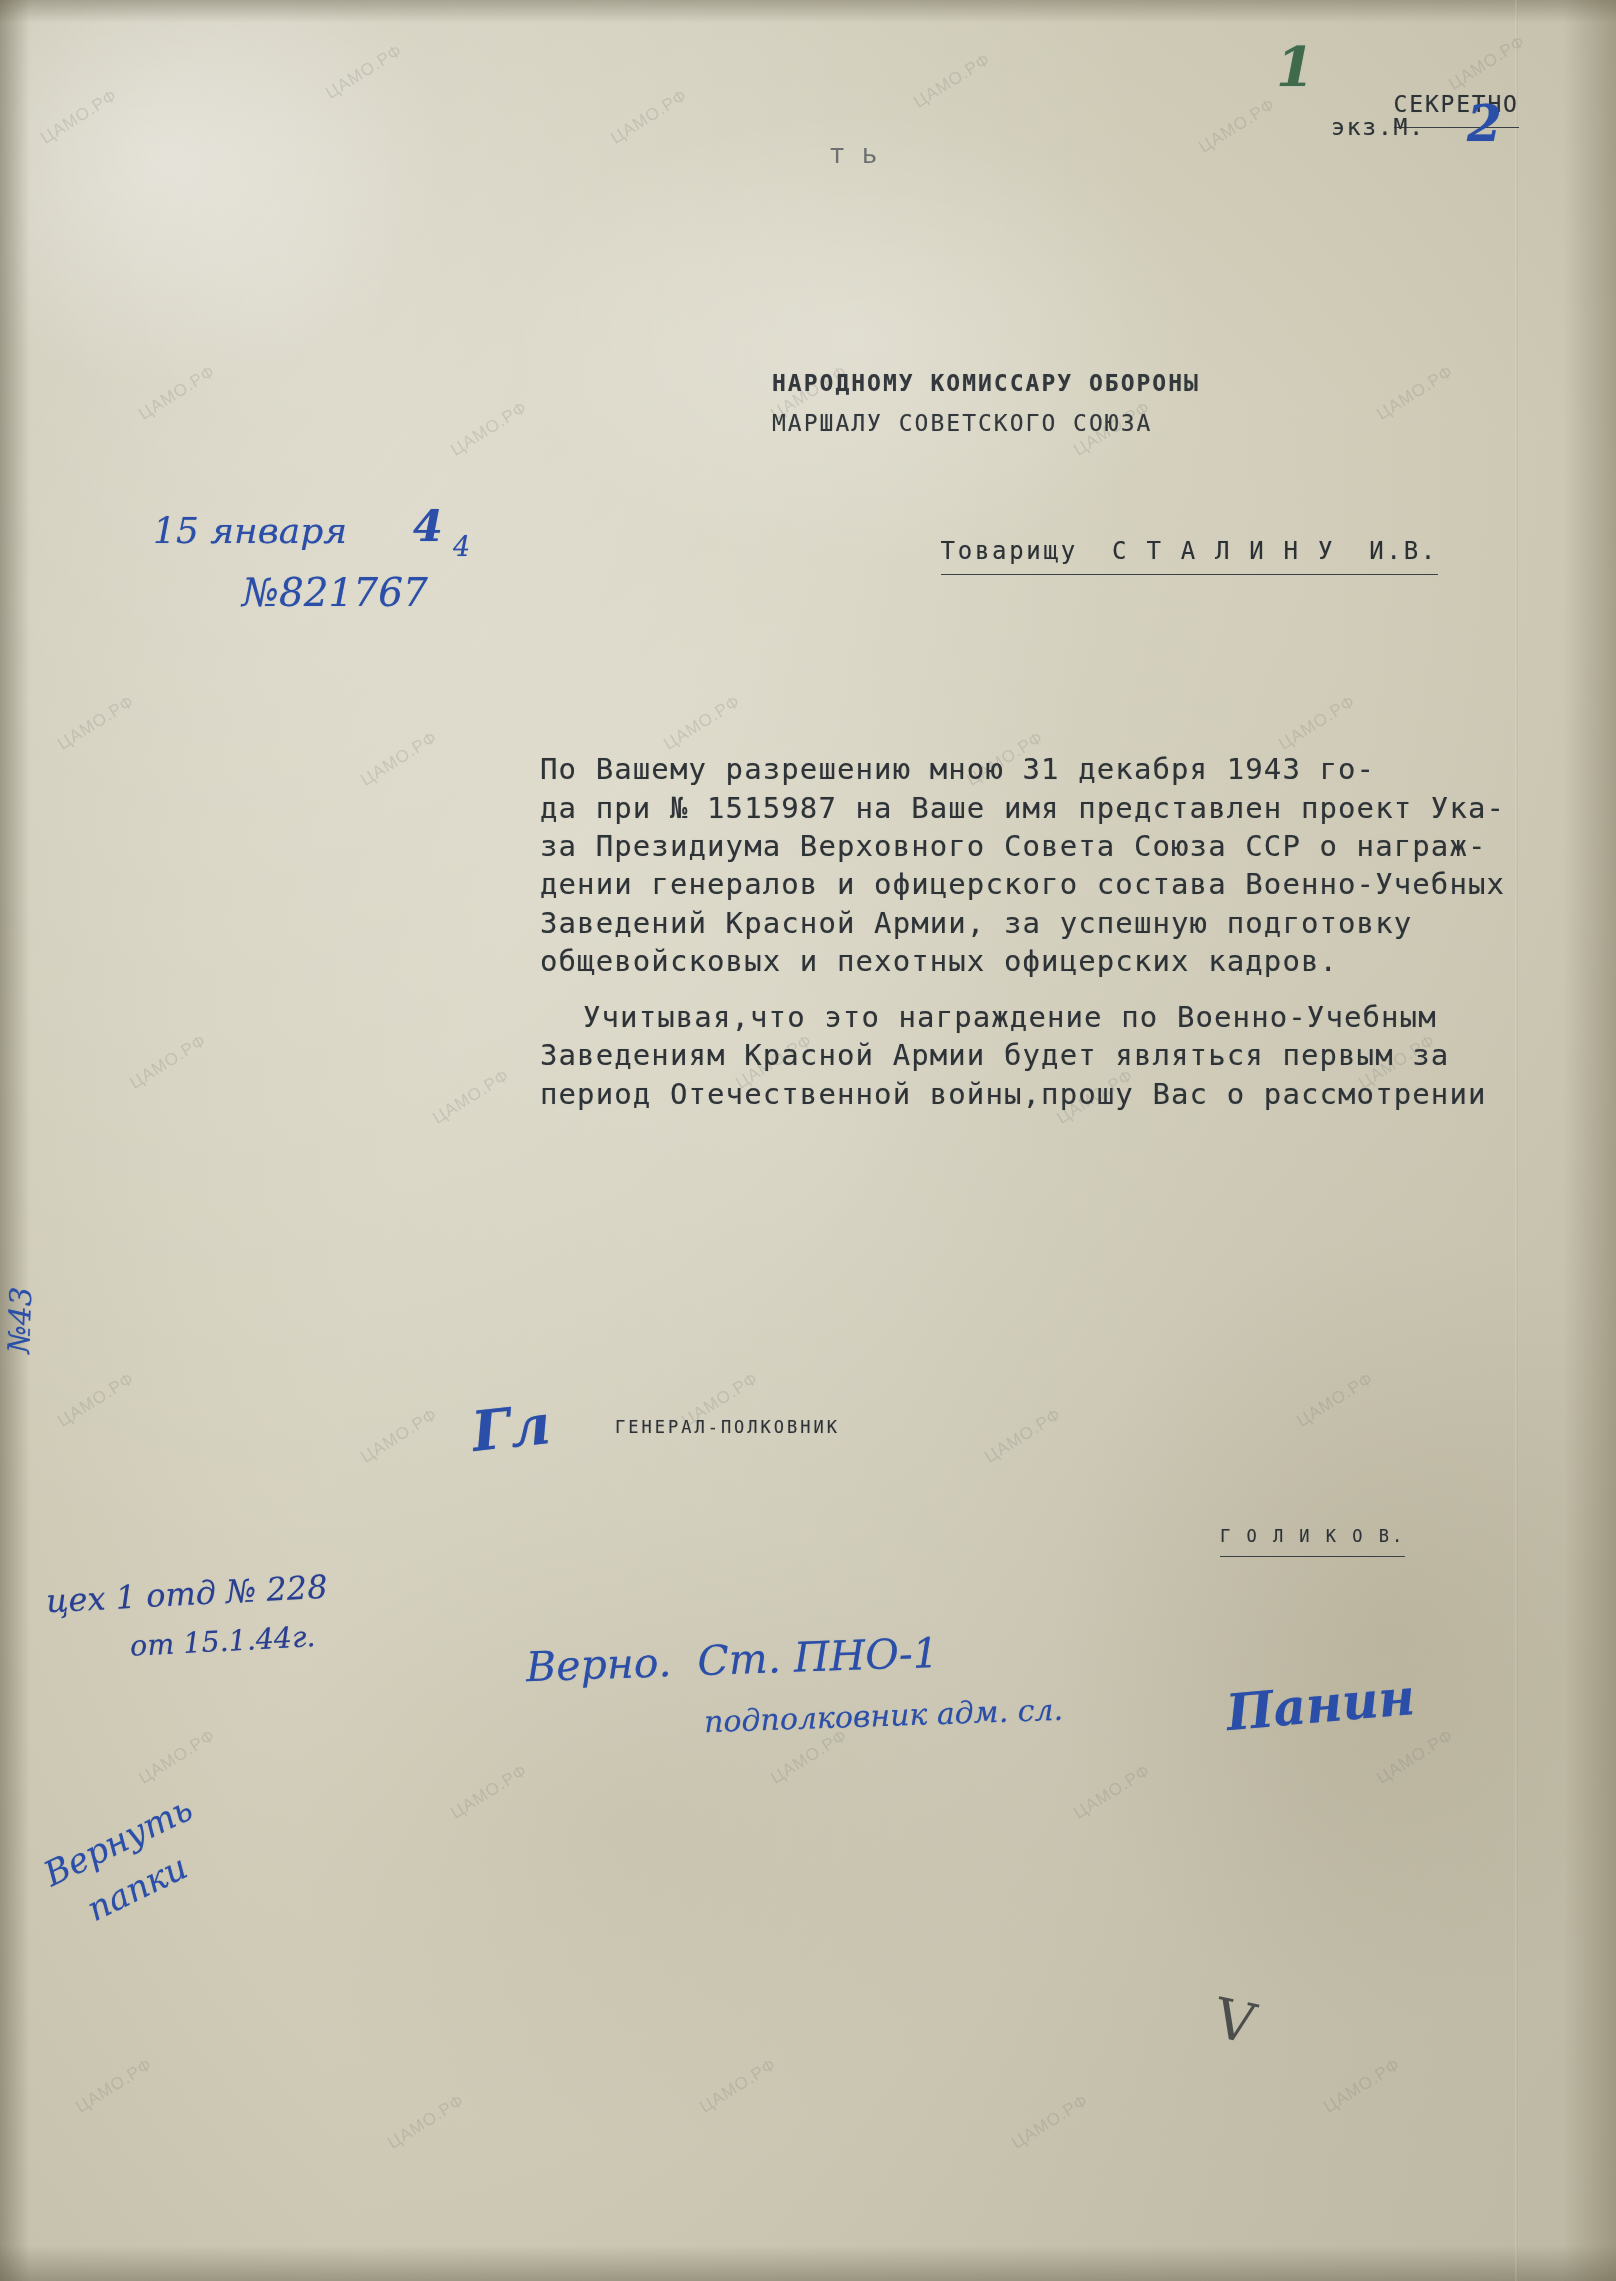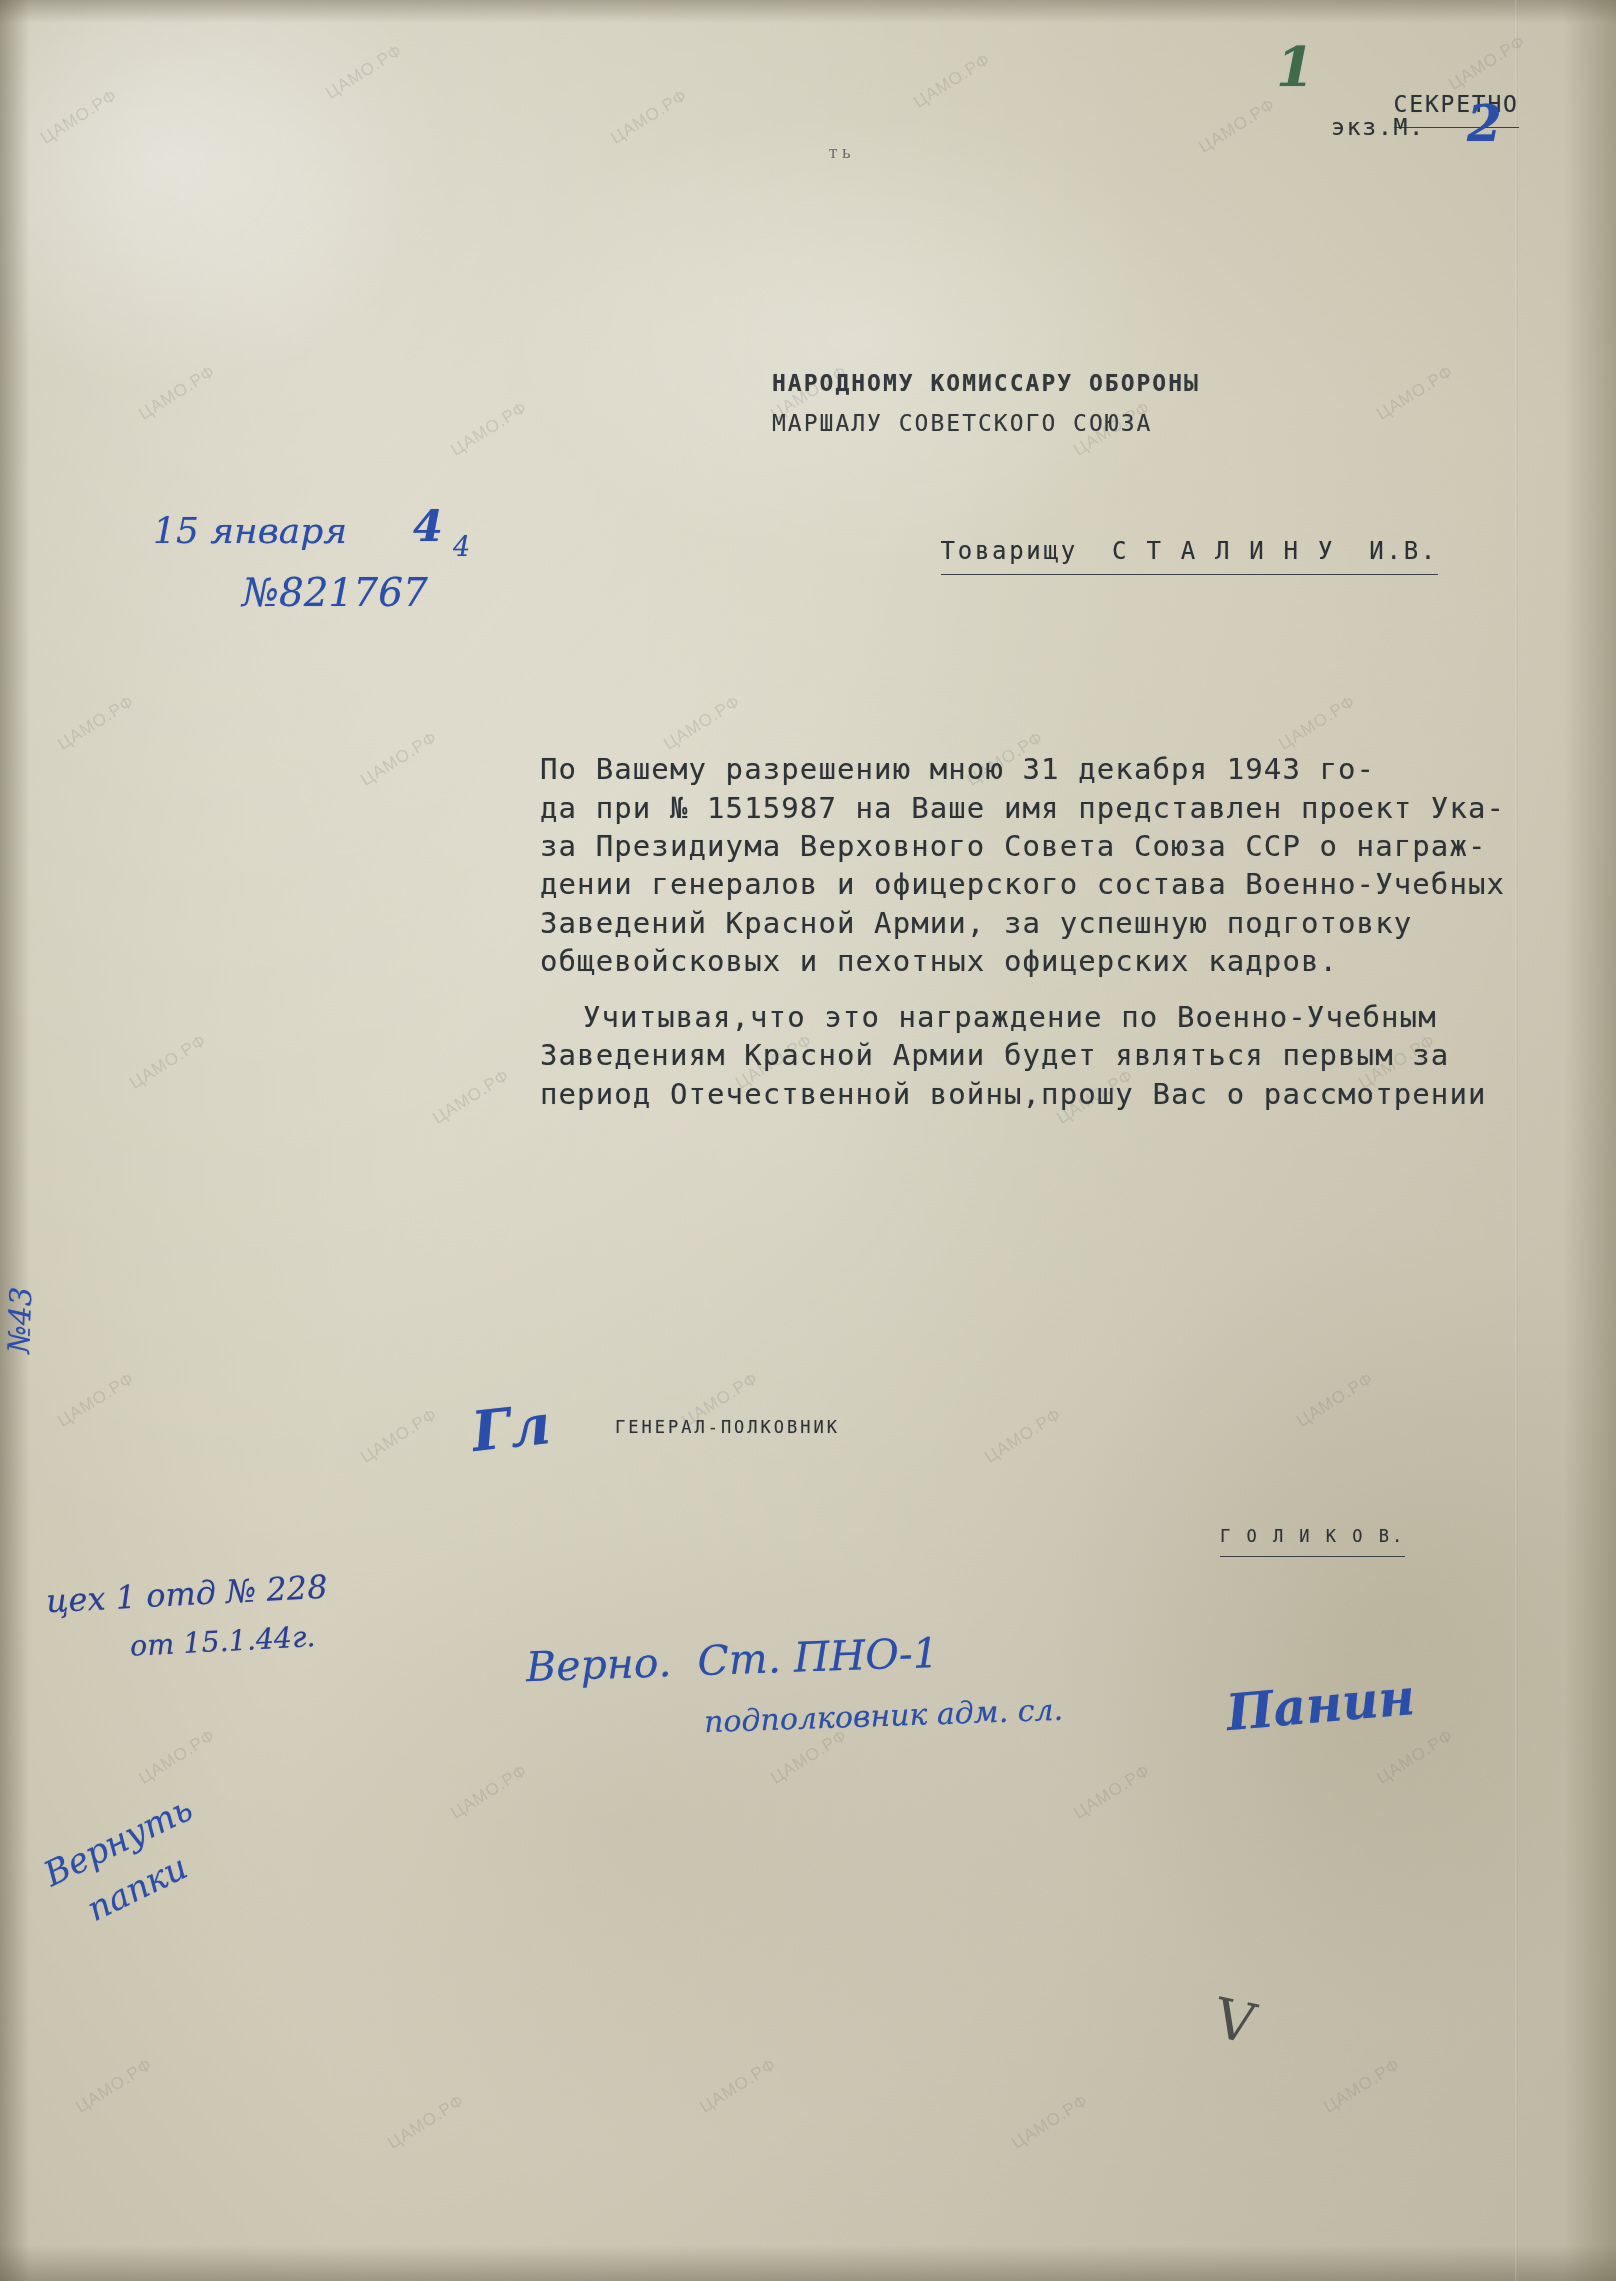--- a/index.html
+++ b/index.html
@@ -119,23 +119,23 @@
     letter-spacing: 0.9px;
     color: rgba(120,120,115,0.22);
     transform: rotate(-32deg);
     white-space: pre;
     pointer-events: none;
     user-select: none;
   }
   
   .smudge {
     position: absolute;
-    font-family: Liberation Serif, serif;
+    font-family: Liberation Mono, monospace;
     color: #4a4f54;
-    font-size: 19px;
+    font-size: 27px;
     opacity: .75;
   }
   .checkmark {
     position: absolute;
     font-family: "DejaVu Serif", serif;
     color: #2f3338;
     opacity: .8;
   }
 </style>
 </head>

